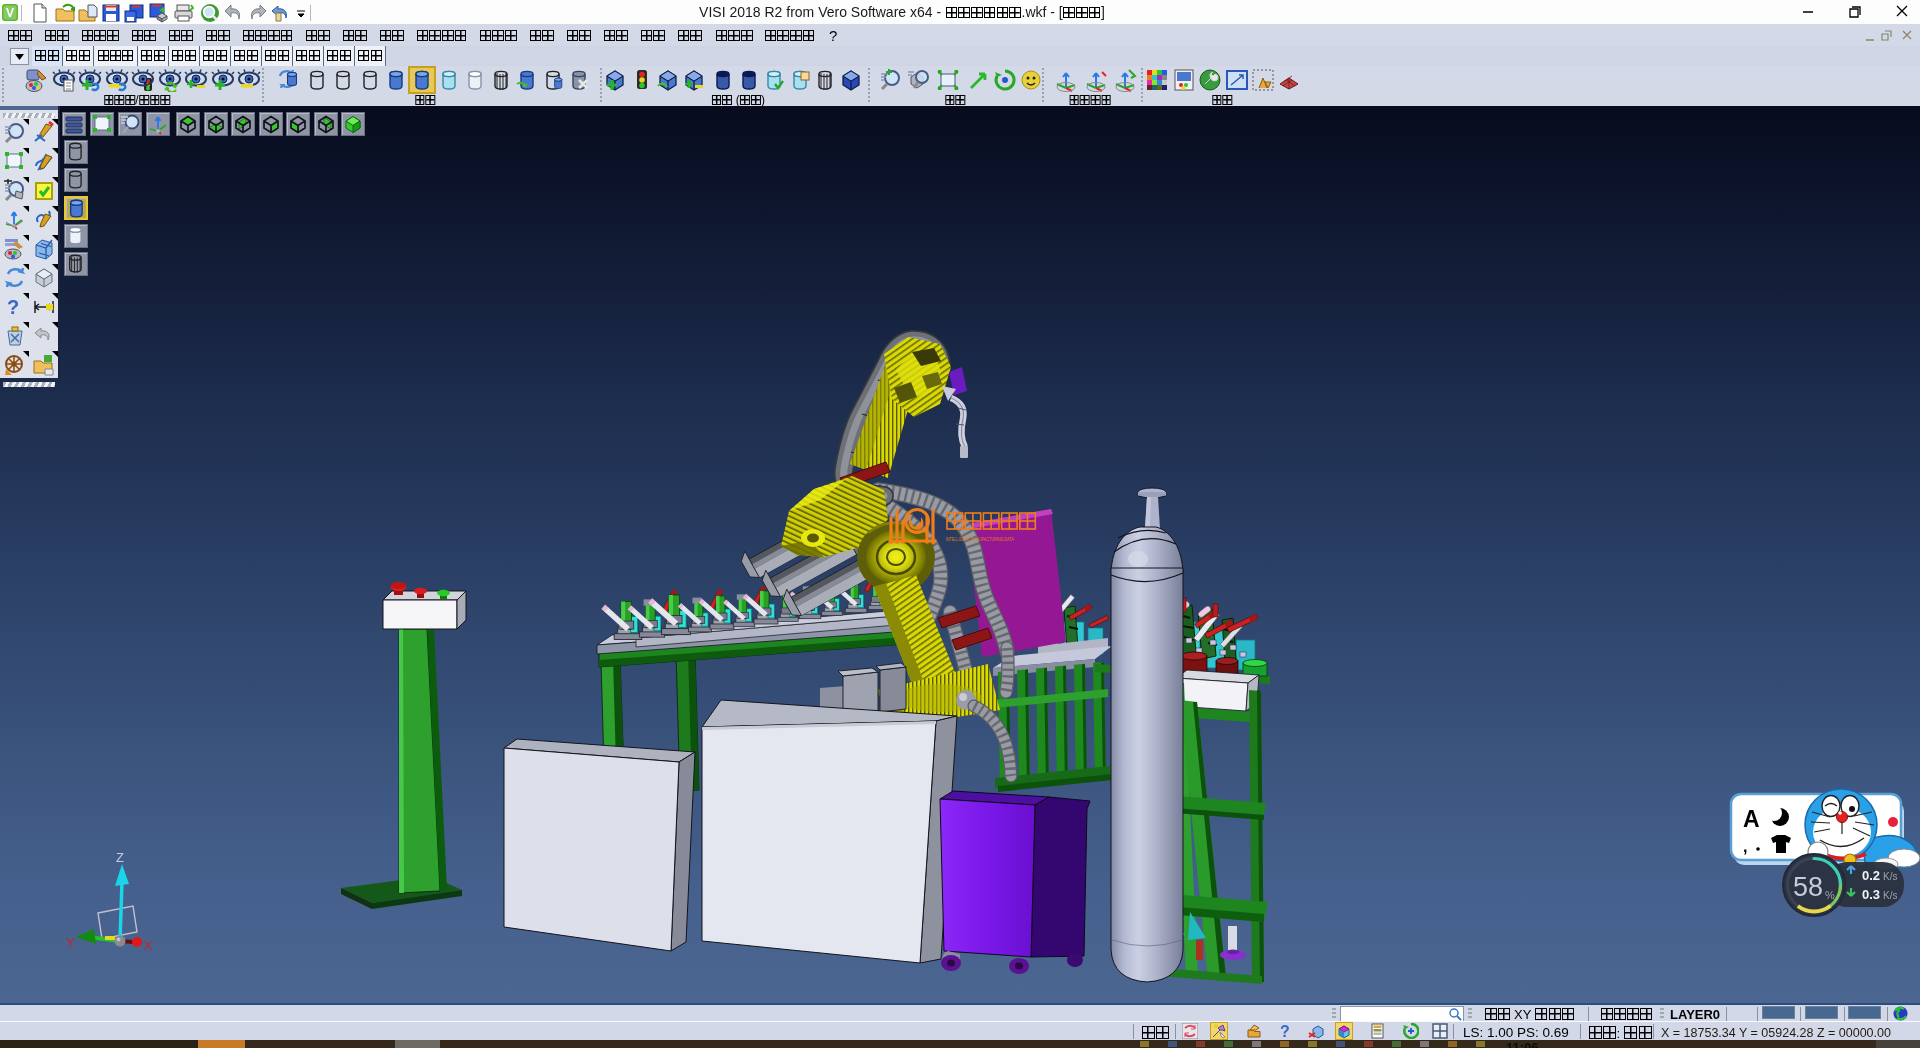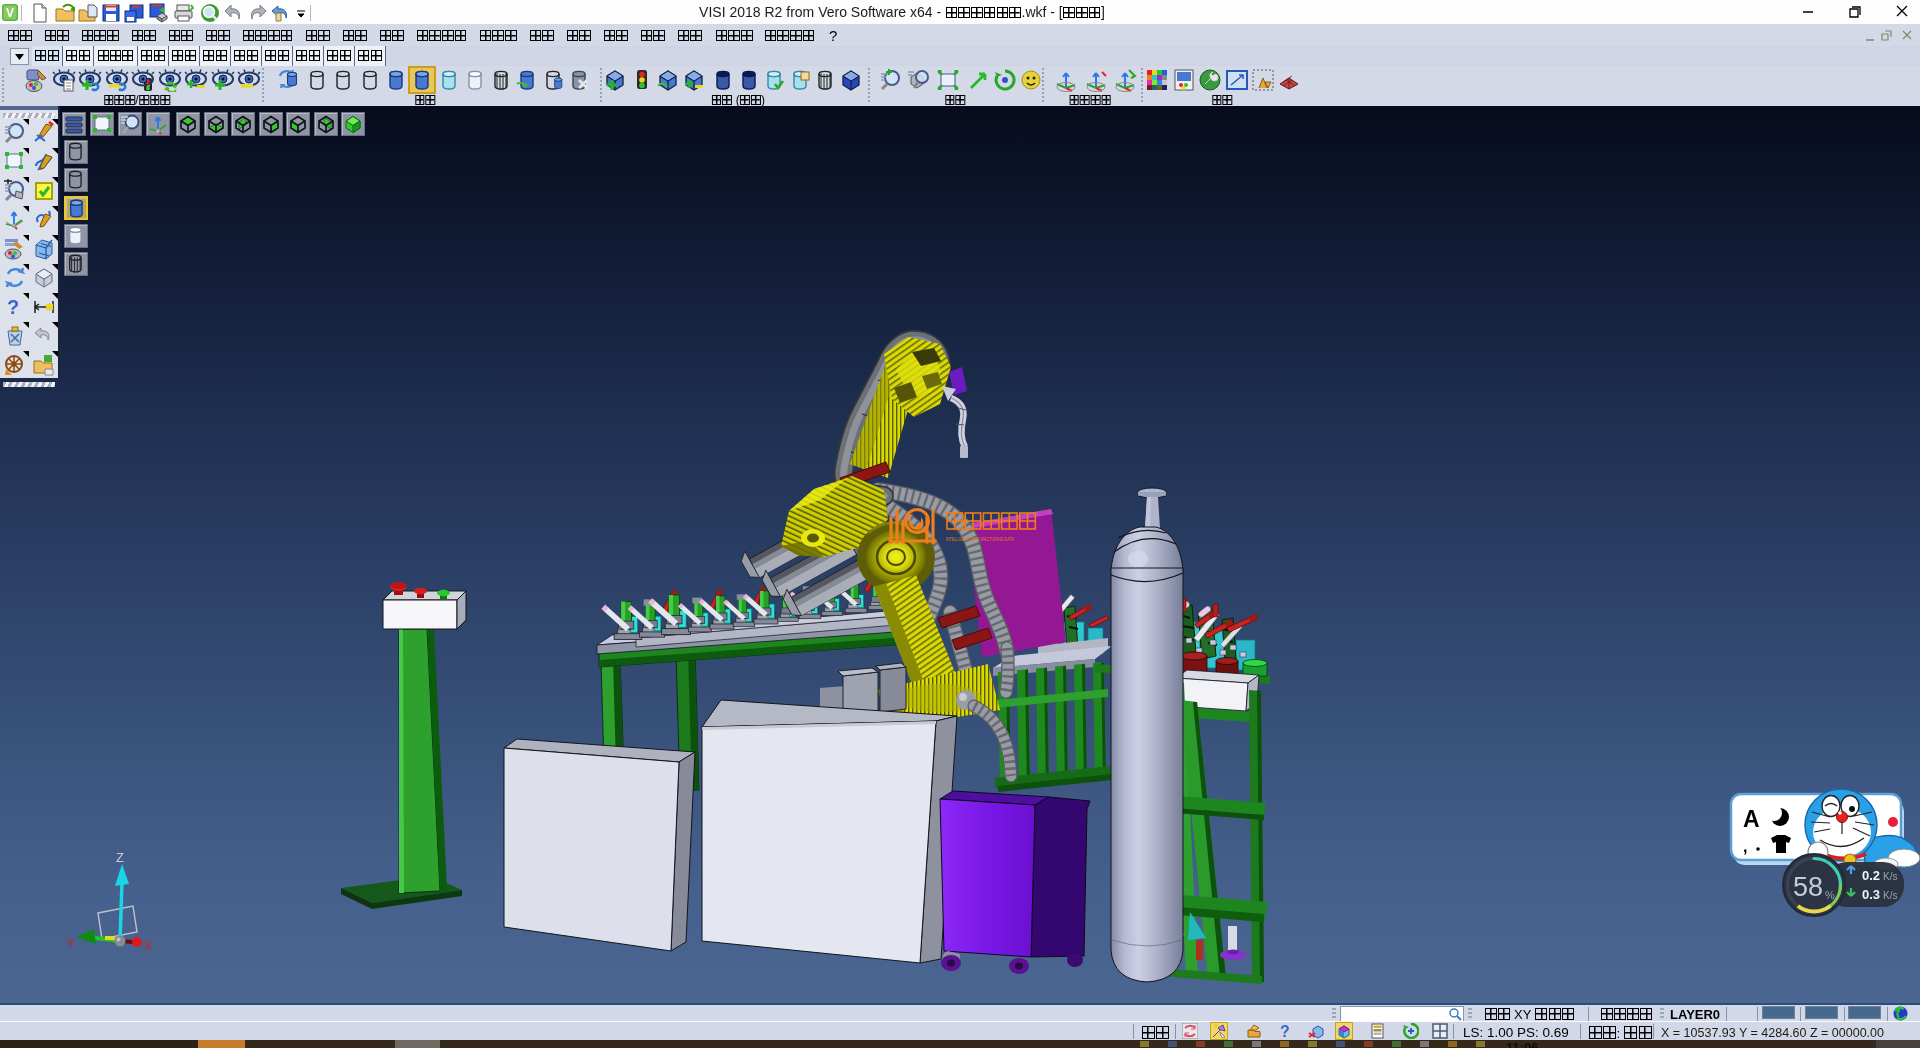--- a/index.html
+++ b/index.html
@@ -1349,21 +1349,21 @@
       </svg>
       <svg style="position:absolute;left:1432px;top:1px;" width="16" height="16">
         <rect x="1" y="1" width="14" height="14" fill="#e8ecf4" stroke="#4a5a78" stroke-width="1.5"></rect>
         <path d="M8 1v14M1 8h14" stroke="#4a5a78" stroke-width="1.5"></path>
       </svg>
       <div class="s2sep" style="left:1453px"></div>
       <span style="position:absolute;left:1463px;top:3px;font-size:13.5px">LS: 1.00 PS: 0.69</span>
       <div class="s2sep" style="left:1580px"></div>
       <span style="position:absolute;left:1588px;top:3px"><span style="font-size:14px"><i class="g"></i><i class="g"></i></span>: <span style="font-size:14px"><i class="g"></i><i class="g"></i></span></span>
       <div class="s2sep" style="left:1653px"></div>
-      <span style="position:absolute;left:1661px;top:4px;font-size:12.5px;color:#201c10">X = 10537.93 Y = 4284.60 Z = 00000.00</span>
+      <span style="position:absolute;left:1661px;top:4px;font-size:12.5px;color:#201c10">X = 18753.34 Y = 05924.28 Z = 00000.00</span>
     </div>
 <div id="taskbar">
       <div style="position:absolute;left:0;top:0;width:198px;height:8px;background:#2c2315"></div>
       <div style="position:absolute;left:198px;top:0;width:47px;height:8px;background:#c87a28"></div>
       <div style="position:absolute;left:395px;top:0;width:45px;height:8px;background:#6f6b62"></div>
       <div style="position:absolute;left:1140px;top:1px;width:9px;height:6px;background:#c8b838;opacity:.55"></div>
       <div style="position:absolute;left:1168px;top:1px;width:9px;height:6px;background:#4878c8;opacity:.55"></div>
       <div style="position:absolute;left:1196px;top:1px;width:9px;height:6px;background:#c84838;opacity:.55"></div>
       <div style="position:absolute;left:1224px;top:1px;width:9px;height:6px;background:#48a848;opacity:.55"></div>
       <div style="position:absolute;left:1252px;top:1px;width:9px;height:6px;background:#b8b8c8;opacity:.55"></div>

